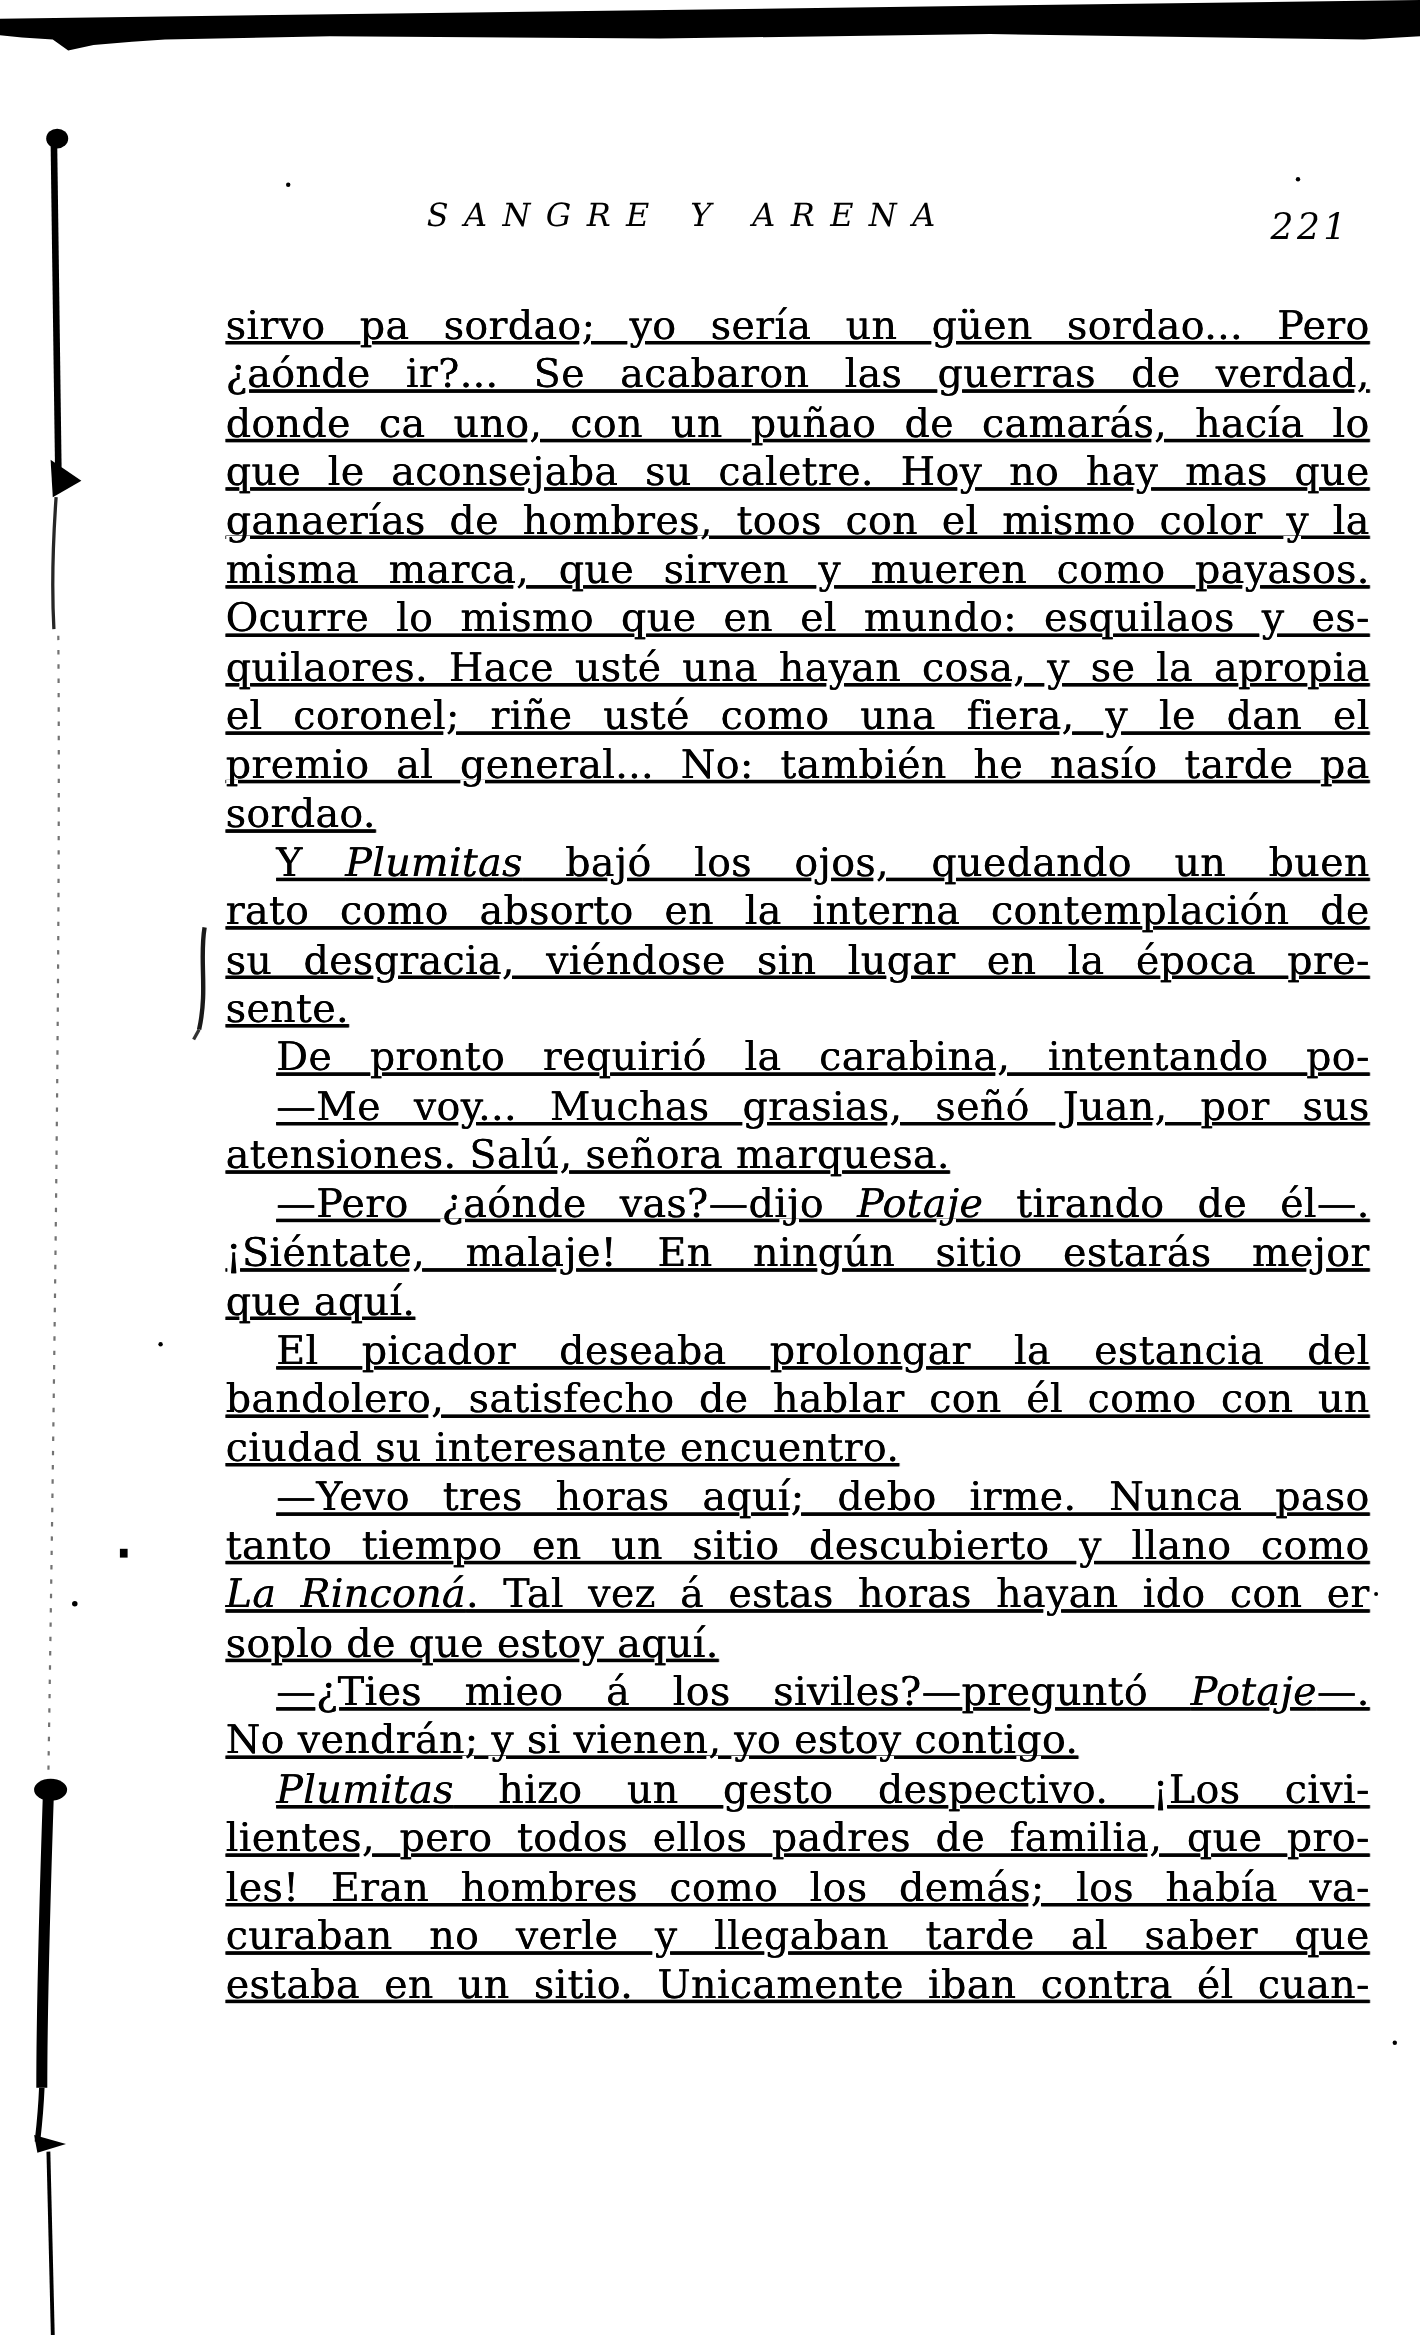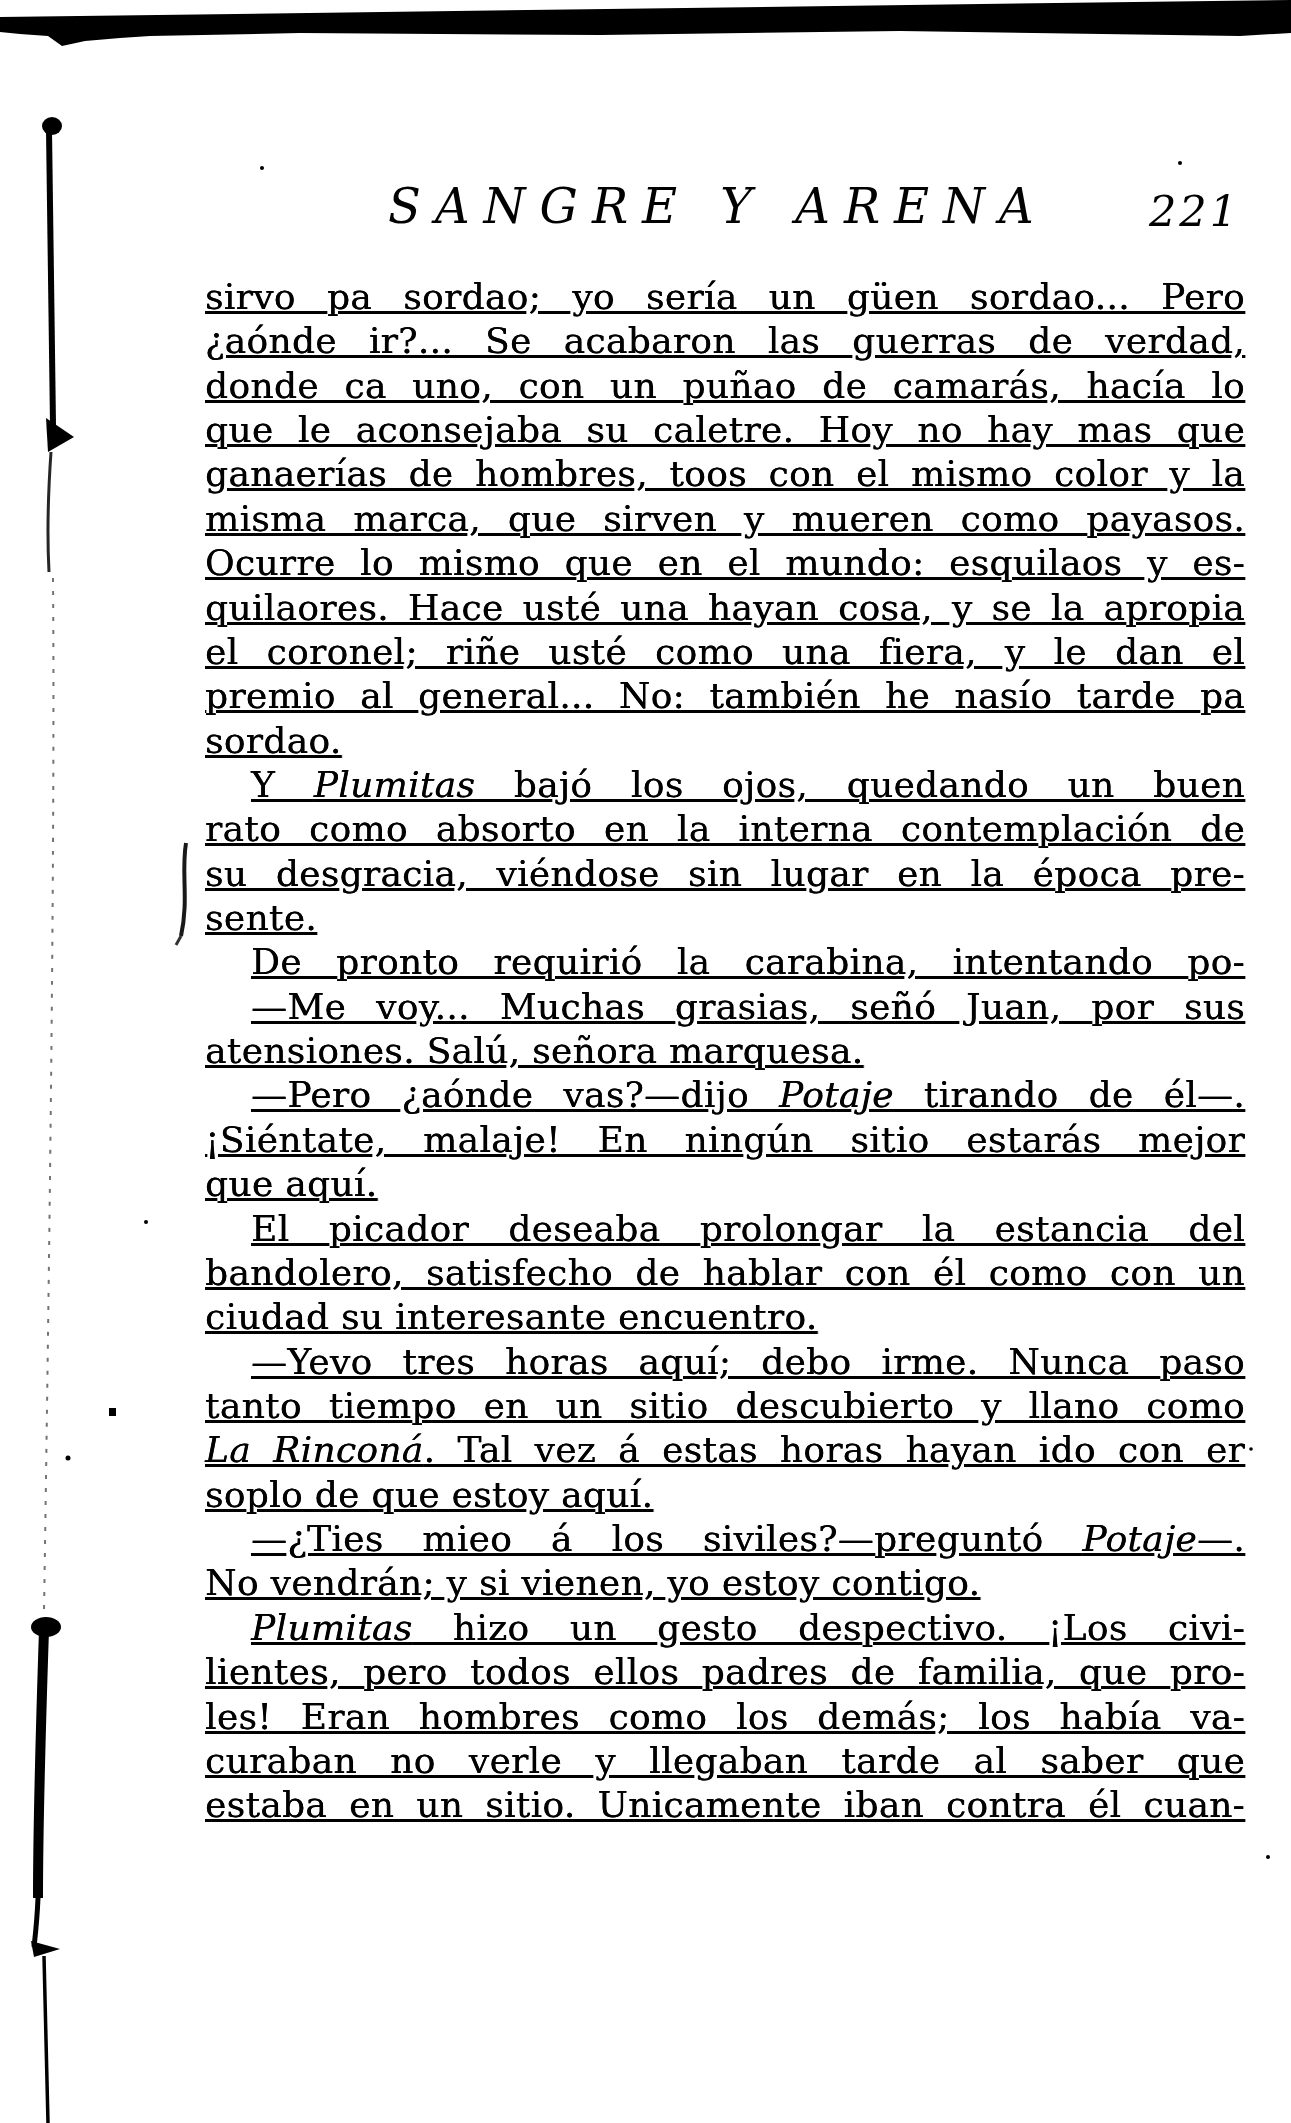--- a/index.html
+++ b/index.html
@@ -16,28 +16,28 @@
     width:1291px; height:2123px;
     pointer-events:none;
   }
   .running-header {
     position:absolute; left:0; top:178px;
     width:1291px; height:50px;
   }
   .header-title {
     position:absolute; left:388px; top:0;
     font-style:italic;
-    font-size:48px;
+    font-size:29px;
     letter-spacing:14px;
     white-space:nowrap;
   }
   .page-number {
-    position:absolute; right:51px; top:8px;
+    position:absolute; right:64px; top:8px;
     font-style:italic;
-    font-size:43px;
+    font-size:33px;
     letter-spacing:3px;
   }
   .text-block {
     position:absolute; left:205px; top:275px;
     width:1040px;
     font-size:36px;
     letter-spacing:0.3px;
     text-shadow:0.35px 0 0 currentColor;
   }
   .line {

